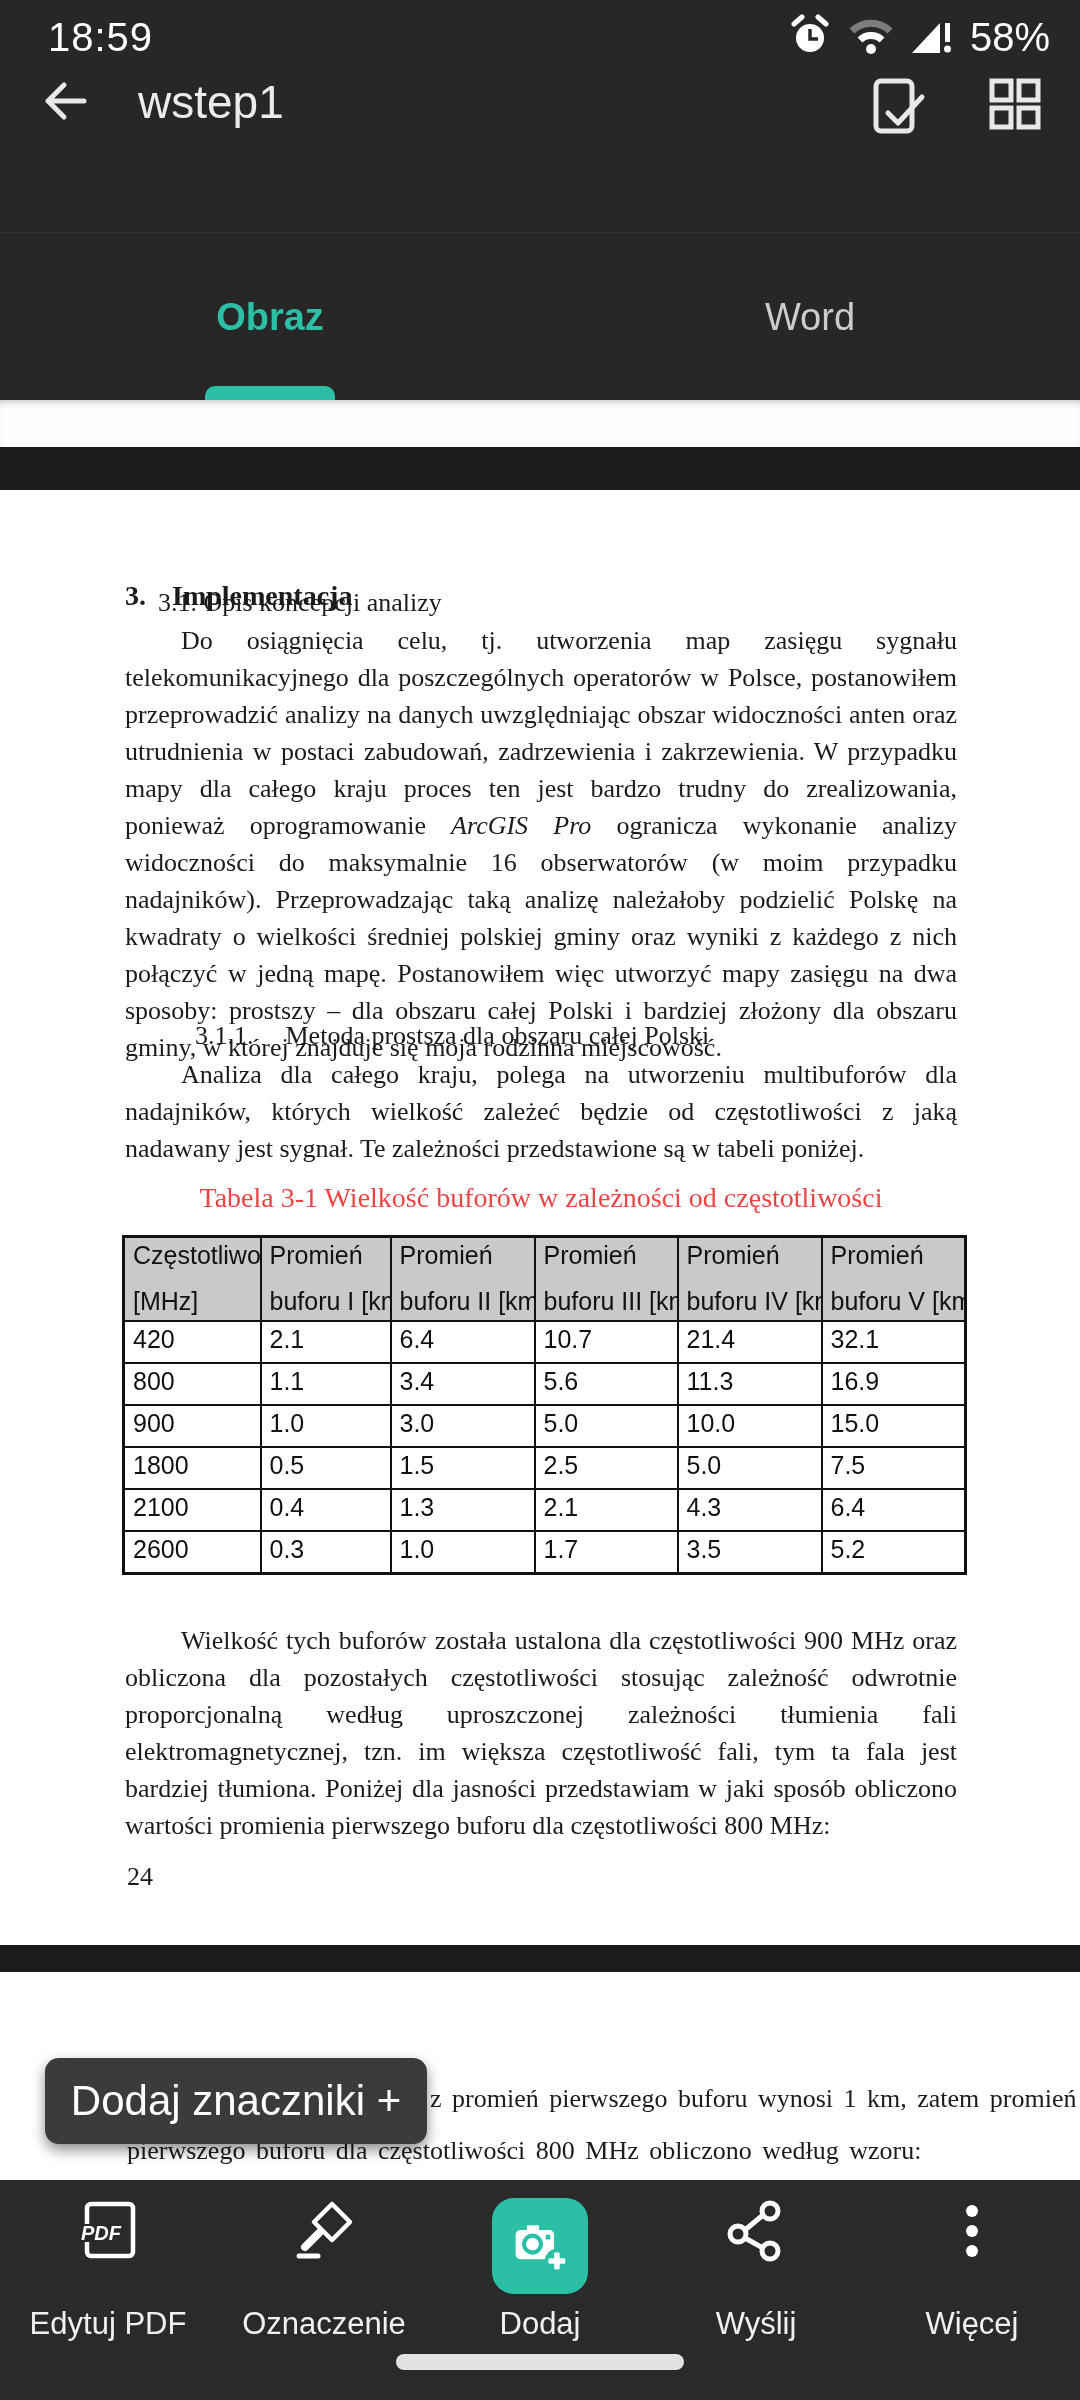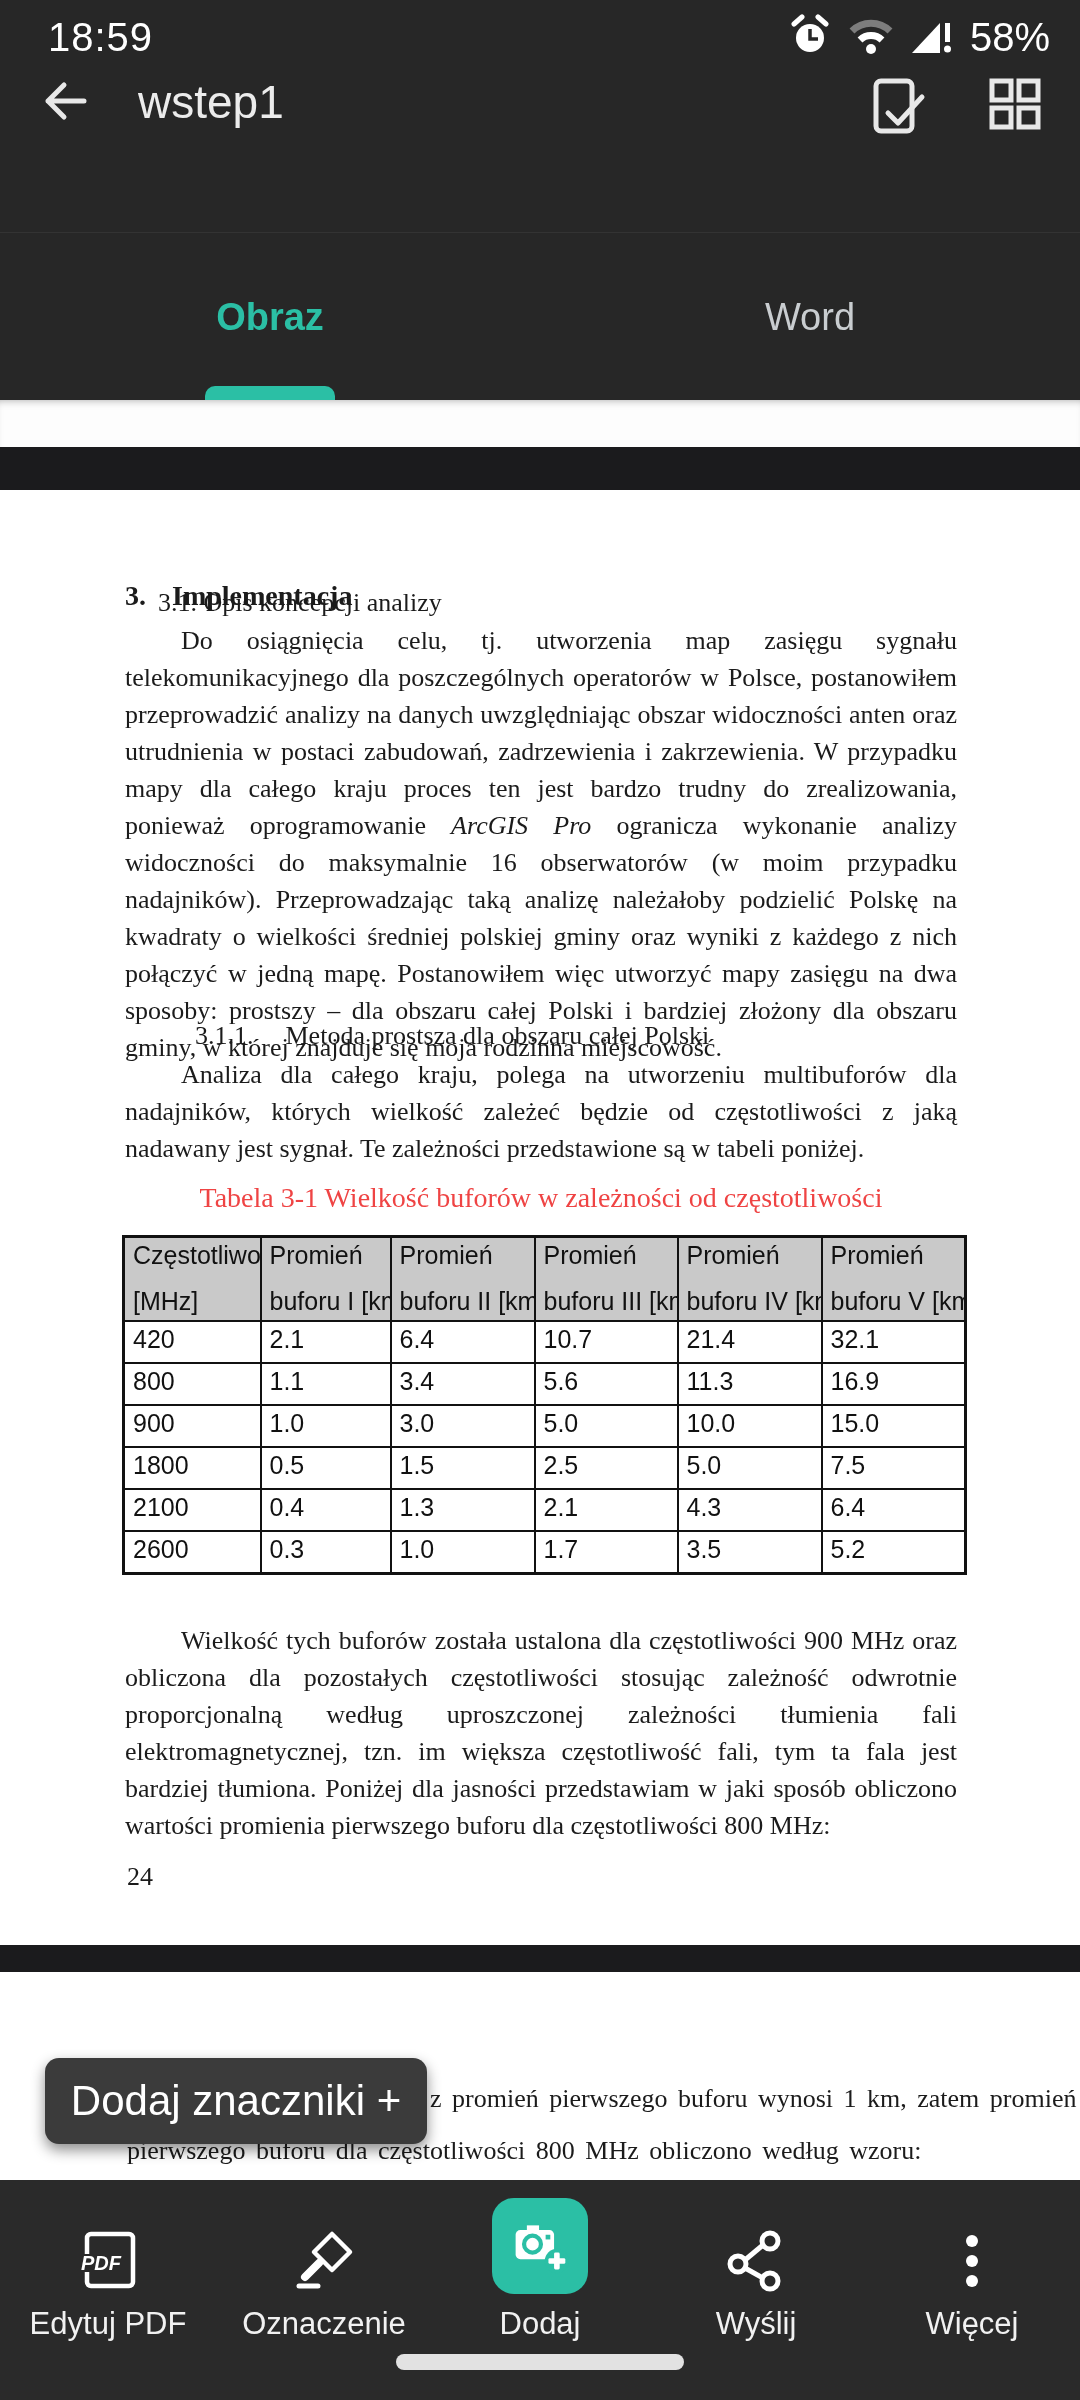--- a/index.html
+++ b/index.html
@@ -60,21 +60,21 @@
   .p2l1{left:430px;top:112px;}
   .p2l2{left:127px;top:164px;}
   
   .marker-btn{position:absolute;left:45px;top:2058px;width:382px;height:86px;background:#3b3b3b;
               border-radius:14px;display:flex;align-items:center;justify-content:center;
               color:#fff;font-size:42px;box-shadow:0 6px 14px rgba(0,0,0,.45);z-index:5;}
   
   .bottombar{position:absolute;top:2180px;left:0;width:1080px;height:220px;background:#2a2a2a;z-index:4;}
   .tools{display:flex;width:1080px;}
   .tool{width:216px;display:flex;flex-direction:column;align-items:center;padding-top:18px;}
-  .tool .ic{height:96px;display:flex;align-items:flex-end;justify-content:center;}
+  .tool .ic{height:96px;display:flex;align-items:flex-start;justify-content:center;}
   .tool .lbl{margin-top:12px;color:#f1f1f1;font-size:31px;}
   .cam-btn{width:96px;height:96px;background:#2bbfa5;border-radius:22px;display:flex;
            align-items:center;justify-content:center;}
   .homepill{position:absolute;left:396px;top:174px;width:288px;height:16px;background:#e2e2e2;
             border-radius:9px;}
 </style>
 </head>
 <body>
 
 <div class="screen">

